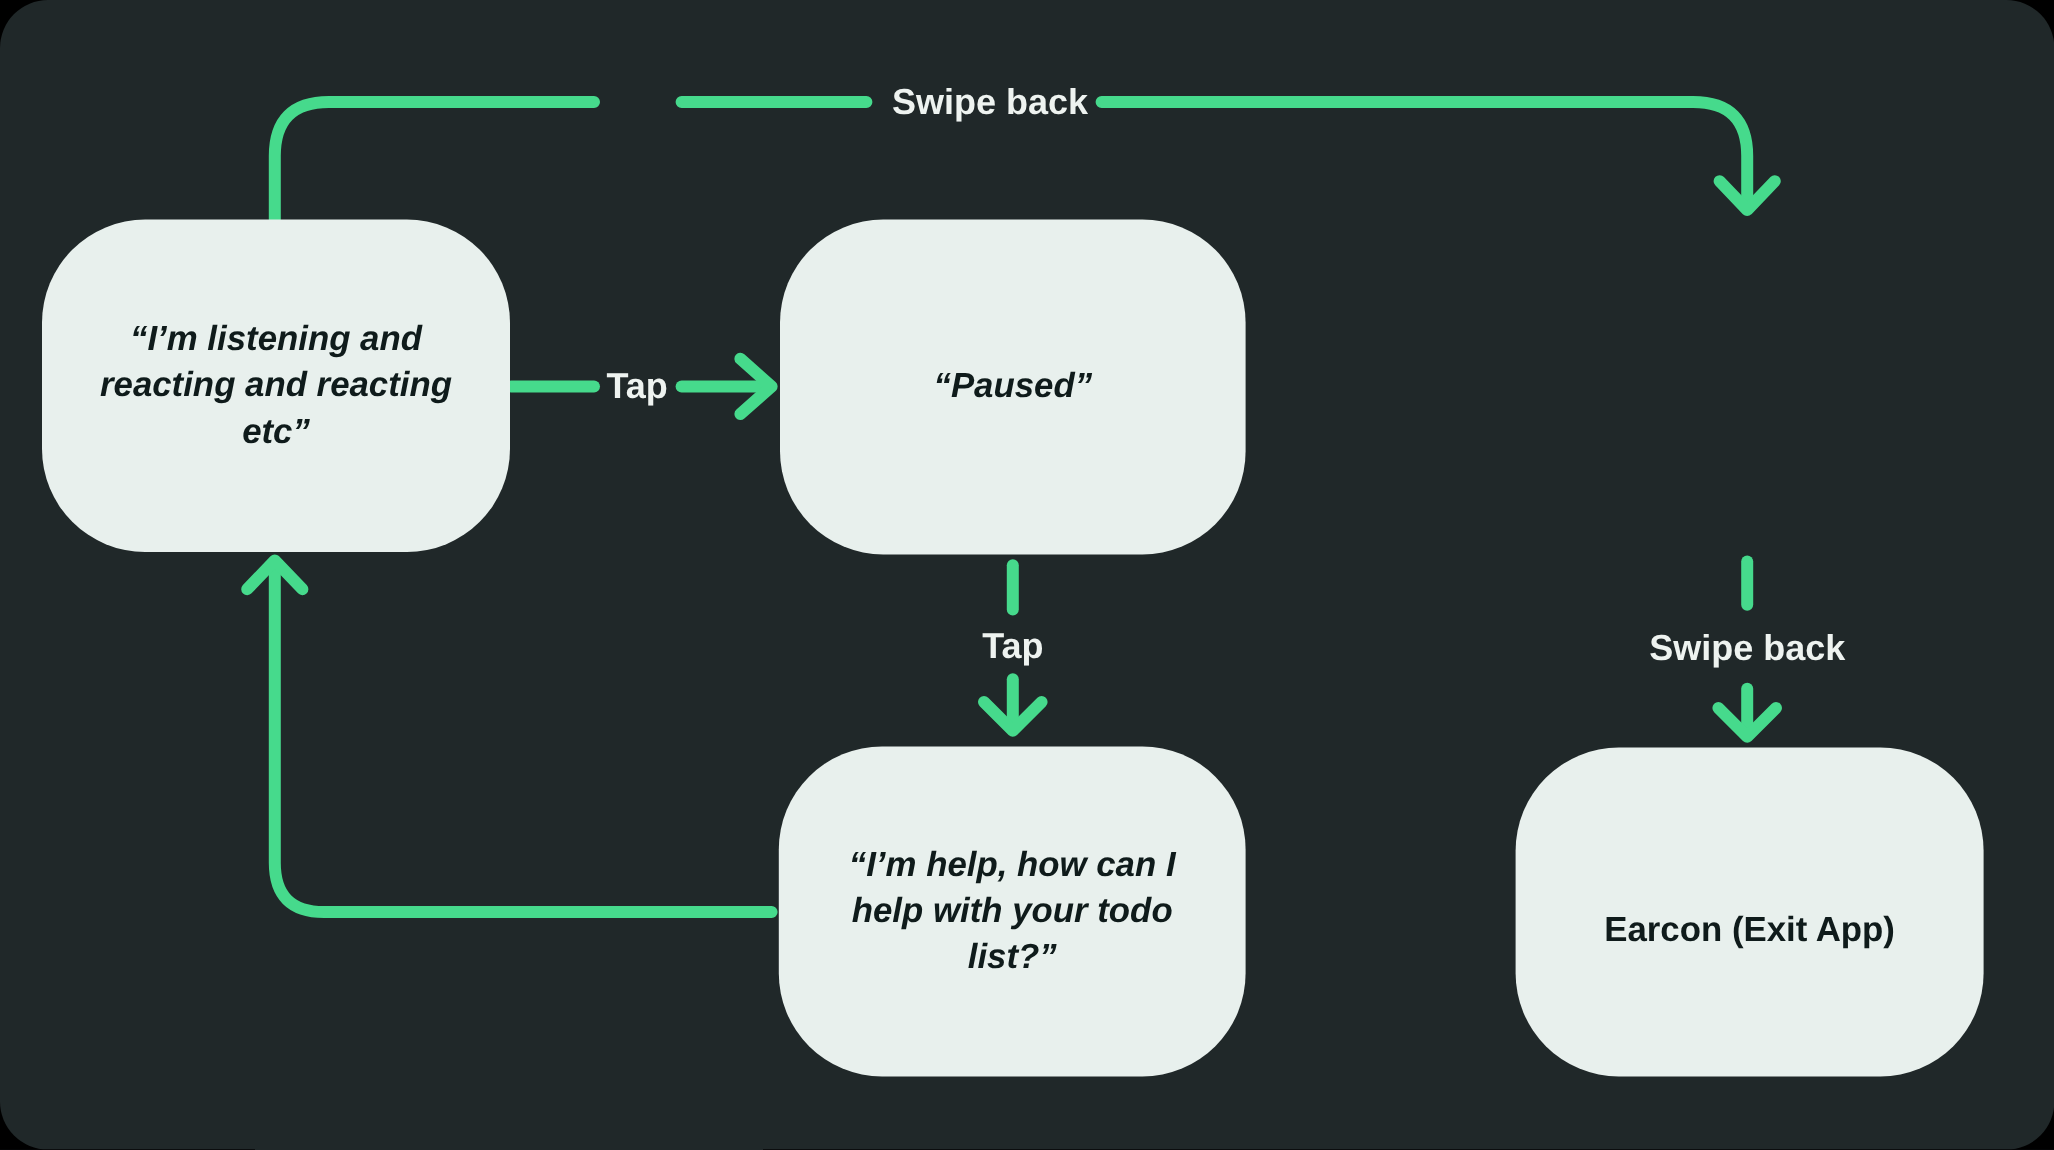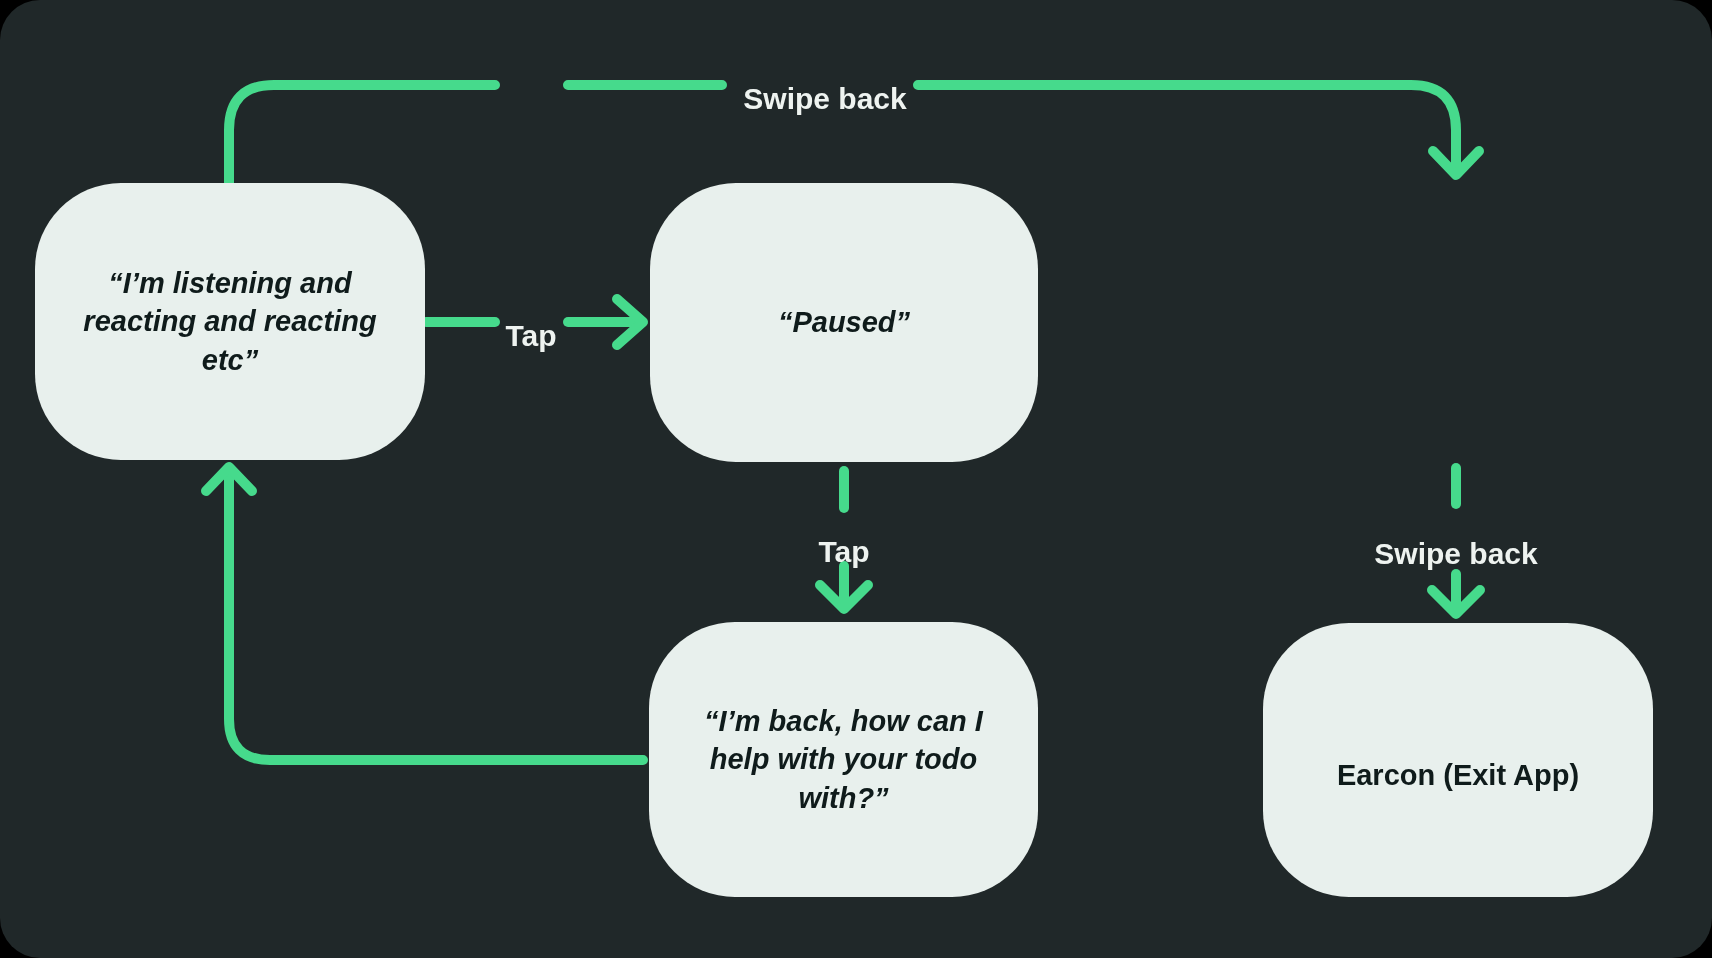--- a/index.html
+++ b/index.html
@@ -45,21 +45,20 @@
   }
   .node.quote { font-style: italic; }
   .node span { display: inline-block; }
   .edge-label {
     position: absolute;
     transform: translate(-50%, -50%);
     color: #eef3f0;
     font-size: 30px;
     font-weight: 700;
     white-space: nowrap;
-    margin-top: 13px;
   }
 </style>
 </head>
 <body>
 
 <div class="canvas">
 
   <svg class="connectors" viewBox="0 0 1712 958" aria-hidden="true">
 
     <g>
@@ -95,21 +94,21 @@
   <div class="node quote" style="left:35px; top:183px; width:390px; height:277px;">
     <span style="max-width:345px;">“I’m listening and reacting and reacting etc”</span>
   </div>
 
   <div class="node quote" style="left:650px; top:183px; width:388px; height:279px;">
     <span style="max-width:340px;text-align:center;">“Paused”</span>
   </div>
 
 
   <div class="node quote" style="left:649px; top:622px; width:389px; height:275px;">
-    <span style="max-width:330px;">“I’m back, how can I help with your todo with?”</span>
+    <span style="max-width:330px;">“I’m help, how can I help with your todo list?”</span>
   </div>
 
   <div class="node" style="left:1263px; top:623px; width:390px; height:274px;">
     <span style="max-width:340px;margin-top:30px;">Earcon (Exit App)</span>
   </div>
 
   <div class="edge-label" style="left:825px; top:86px;">Swipe back</div>
 
   <div class="edge-label" style="left:531px; top:323px;">Tap</div>
 

